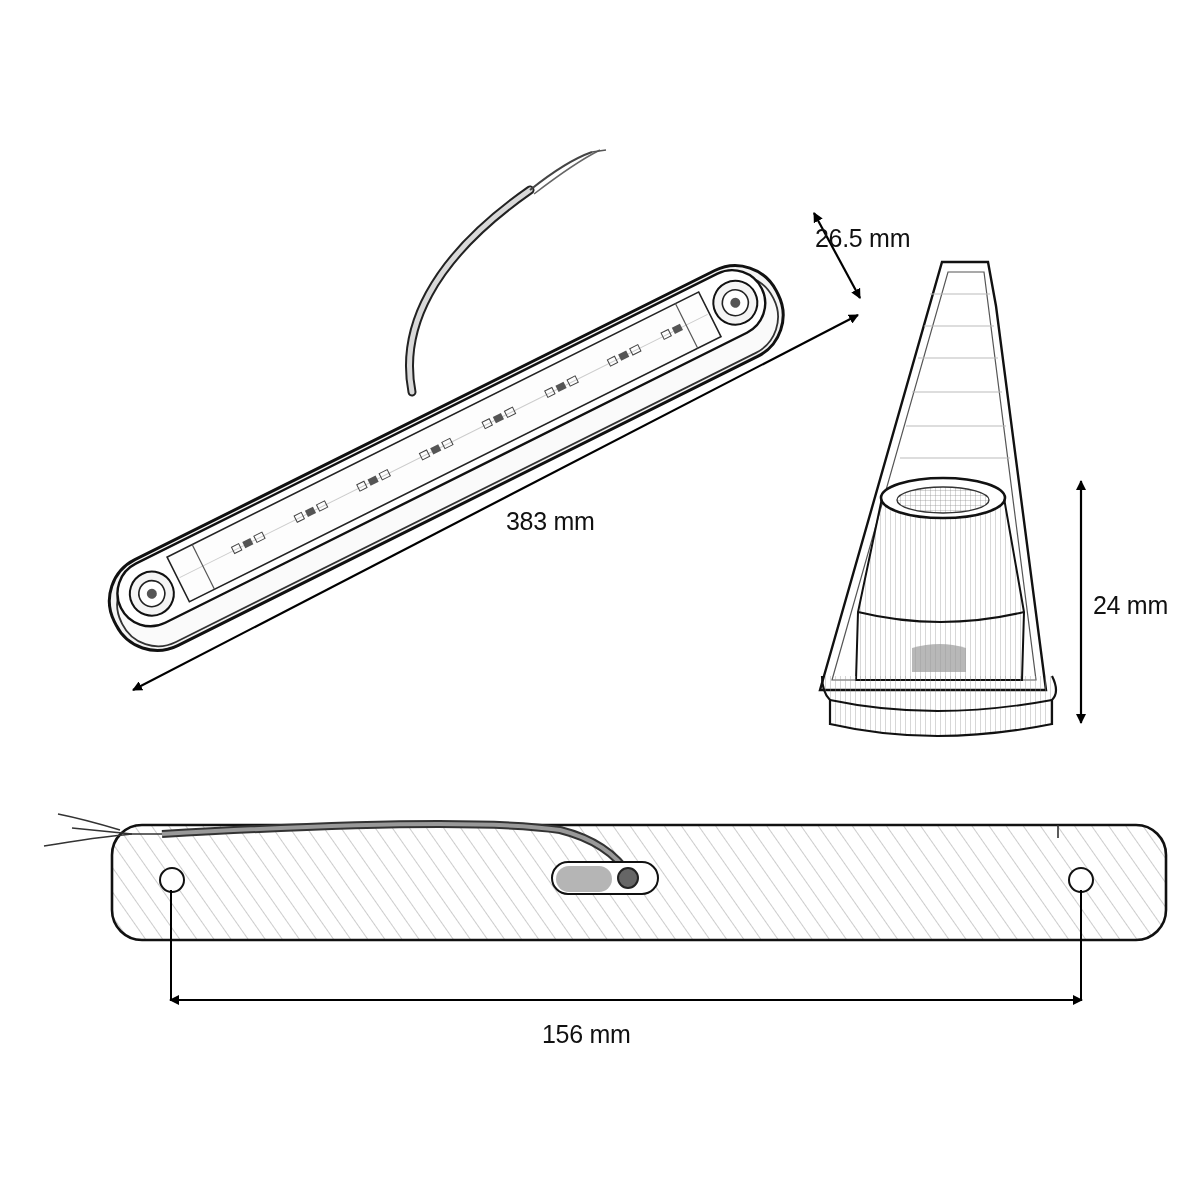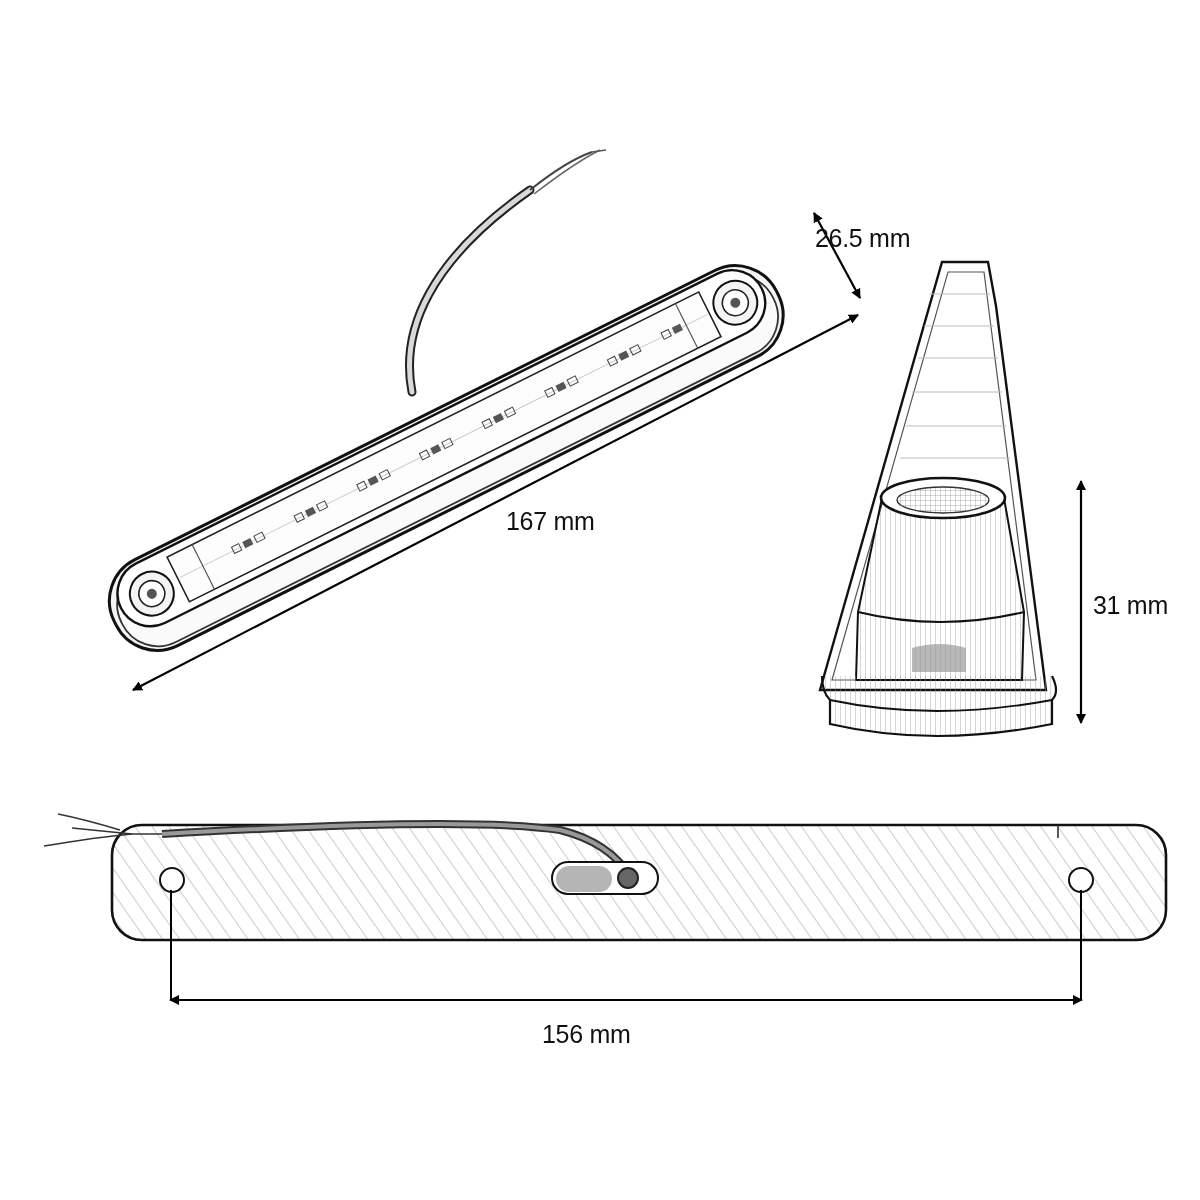--- a/index.html
+++ b/index.html
@@ -151,15 +151,15 @@
     <circle cx="1081" cy="880" r="12" fill="#ffffff" stroke="#111" stroke-width="2"></circle>
 
     <line x1="171" y1="890" x2="171" y2="1000" stroke="#000" stroke-width="2"></line>
     <line x1="1081" y1="890" x2="1081" y2="1000" stroke="#000" stroke-width="2"></line>
 
     <line x1="170" y1="1000" x2="1082" y2="1000" stroke="#000" stroke-width="2.2" marker-start="url(#arr)" marker-end="url(#arr)"></line>
   </g>
 </svg>
 
 <div class="dim-label" style="left:815px; top:224px;">26.5 mm</div>
-<div class="dim-label" style="left:506px; top:507px;">167 mm</div>
-<div class="dim-label" style="left:1093px; top:591px;">31 mm</div>
+<div class="dim-label" style="left:506px; top:507px;">383 mm</div>
+<div class="dim-label" style="left:1093px; top:591px;">24 mm</div>
 <div class="dim-label" style="left:542px; top:1020px;">156 mm</div>
 
 </body></html>

